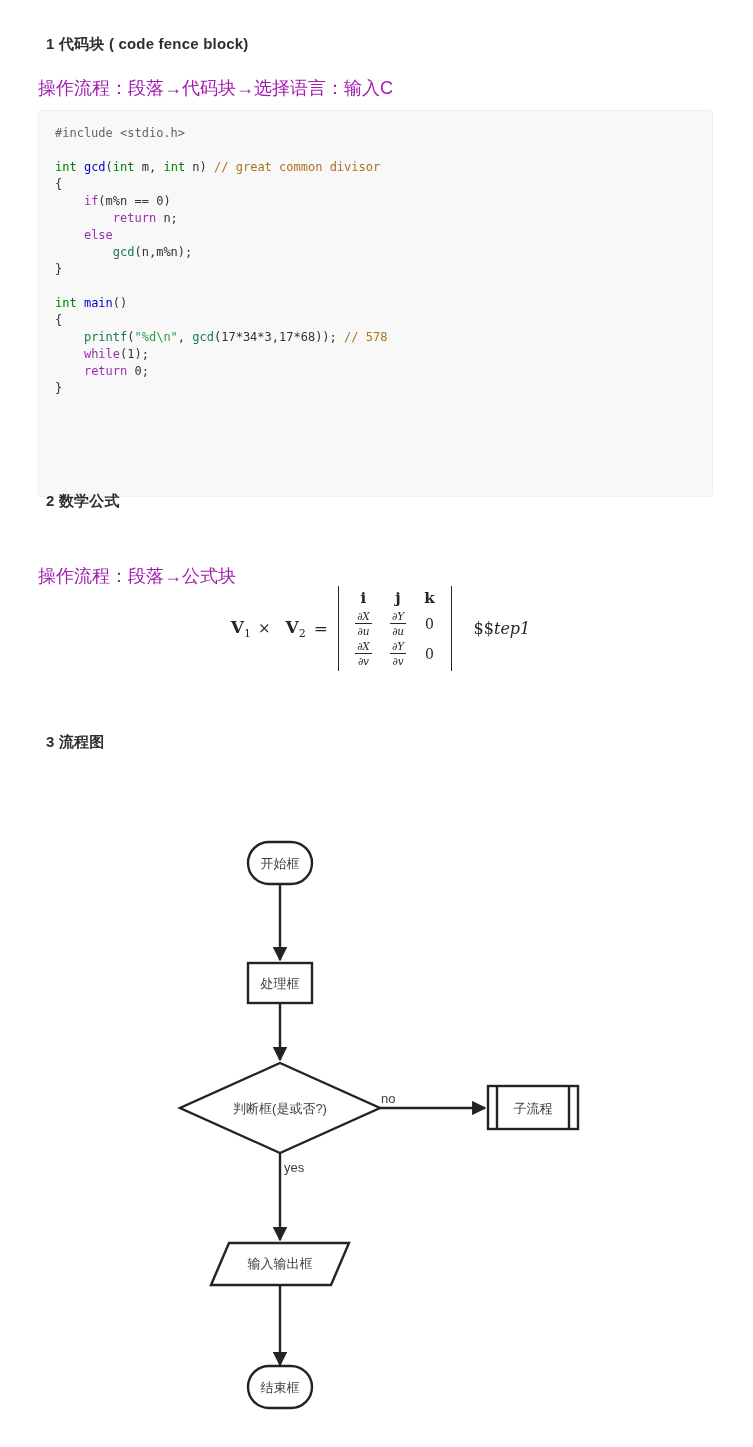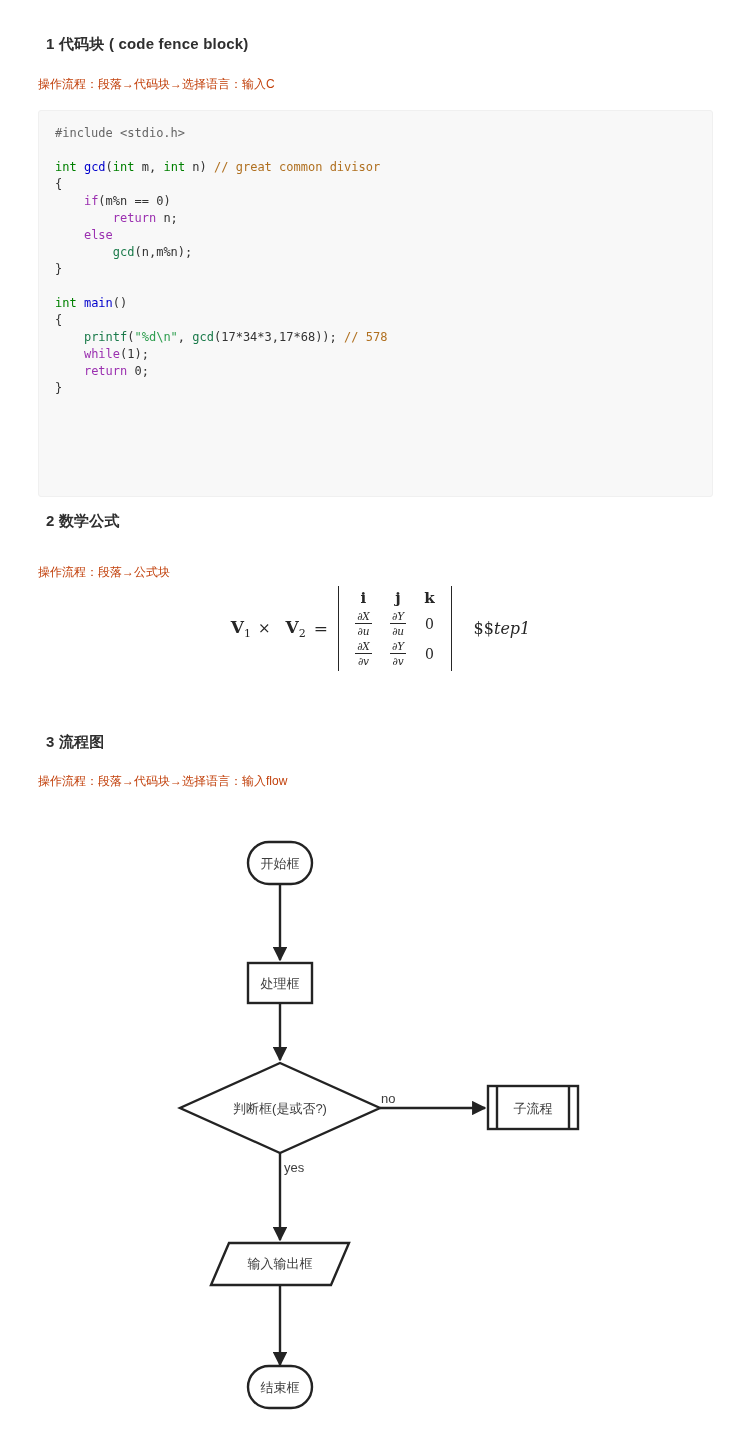--- a/index.html
+++ b/index.html
@@ -24,28 +24,28 @@
     font-size: 15px;
     font-weight: bold;
     color: #2f2f2f;
     letter-spacing: 0.2px;
     white-space: nowrap;
     margin-left: 8px;
   }
   .section-para {
     position: absolute;
     left: 38px;
-    font-size: 12px;
+    font-size: 18px;
     font-weight: normal;
-    color: #c2410c;
+    color: #a21caf;
     white-space: nowrap;
   }
   #h1 { top: 35px; }
   #p1 { top: 76px; }
-  #h2 { top: 512px; }
+  #h2 { top: 492px; }
   #p2 { top: 564px; }
   #h3 { top: 733px; text-align: right; }
   #p3 { top: 773px; }
 
   
   .code-block {
     position: absolute;
     left: 38px;
     top: 110px;
     width: 675px;
@@ -218,21 +218,20 @@
         </tbody>
           </table>
       </span>
 
       <span class="tail"><span class="dollars">$$</span><span>tep1</span></span>
     </div>
   </div>
 
   <div class="section-heading" id="h3">3 流程图</div>
 
-  <div class="section-para" id="p3">操作流程：段落→代码块→选择语言：输入flow</div>
 
   <div class="flow">
     <svg width="753" height="600" viewBox="0 0 753 600" xmlns="http://www.w3.org/2000/svg">
       <defs>
         <marker id="arrow" viewBox="0 0 10 10" refX="9" refY="5" markerWidth="6" markerHeight="6" orient="auto-start-reverse">
           <path d="M 0 0 L 10 5 L 0 10 z" fill="#232323"></path>
         </marker>
       </defs>
 
       <line class="fl-line" x1="280" y1="63" x2="280" y2="140" marker-end="url(#arrow)"></line>

